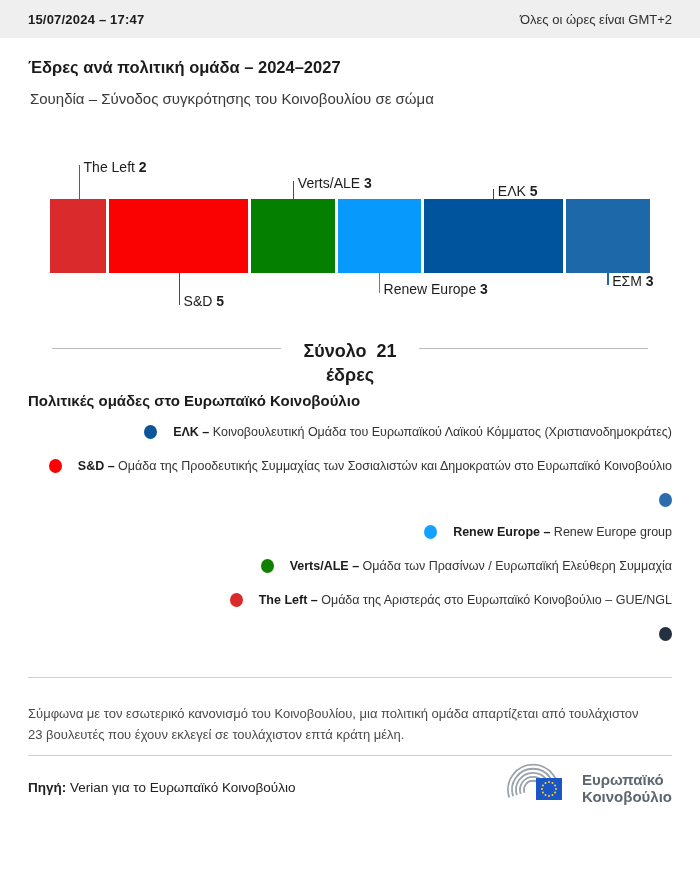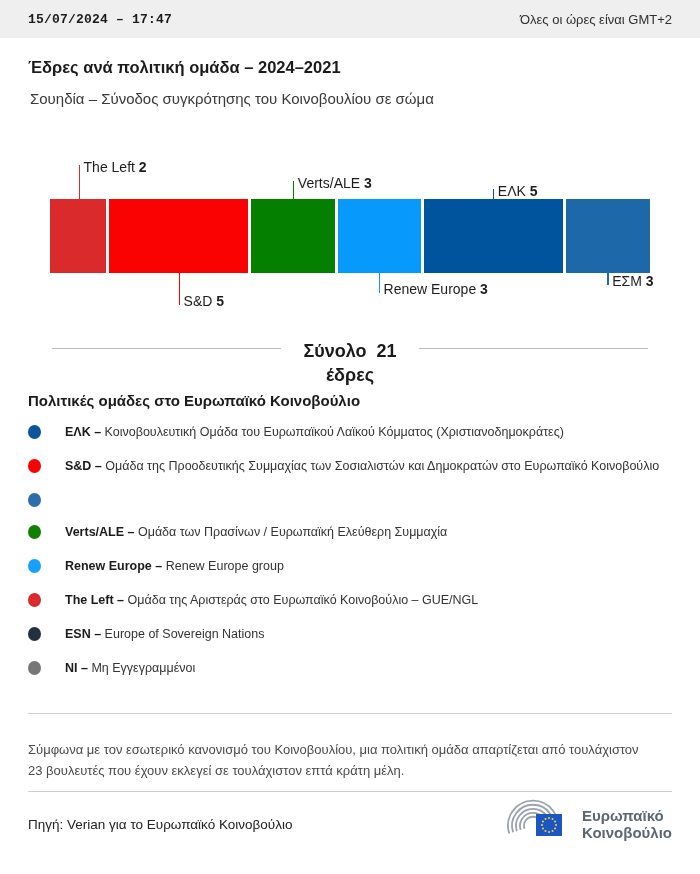--- a/index.html
+++ b/index.html
@@ -4,58 +4,58 @@
 <style>
   html,body{margin:0;padding:0;}
   body{
     width:700px;height:874px;background:#ffffff;overflow:hidden;position:relative;
     font-family:"Liberation Sans", sans-serif;color:#1d1d1d;
   }
   .topbar{
     height:38px;background:#efefef;display:flex;justify-content:space-between;
     align-items:center;padding:0 28px;box-sizing:border-box;font-size:13px;
   }
-  .topbar .dt{font-weight:700;color:#1b1b1b;letter-spacing:.2px;font-family:Liberation Mono, monospace;}
+  .topbar .dt{font-weight:700;color:#1b1b1b;letter-spacing:.2px;}
   .topbar .tz{color:#2e2e2e;}
   .title{margin:20px 28px 0;font-size:16.5px;font-weight:700;color:#1b1b1b;}
   .subtitle{margin:13px 30px 0;font-size:15px;font-weight:400;color:#3a3a3a;}
   .chart-area{position:relative;margin:32px 50px 0;height:180px;}
   .seat-bar{position:absolute;left:0;right:0;top:60px;height:74px;display:flex;column-gap:3px;}
   .seg{height:100%;}
   .leader{position:absolute;width:1.5px;}
   .bar-label{position:absolute;font-size:14px;color:#1d1d1d;white-space:nowrap;}
   .bar-label b{font-weight:700;}
   .total-row{display:flex;margin:20px 52px 0;column-gap:22px;align-items:flex-start;}
   .total-rule{flex:1;height:1px;background:#bcbcbc;margin-top:9px;}
   .total-text{font-size:18px;font-weight:700;text-align:center;line-height:1.35;color:#1b1b1b;}
   .total-text div{white-space:pre;}
   .legend-heading{margin:4px 28px 0;font-size:15px;font-weight:700;color:#1b1b1b;}
   .legend-list{margin:14px 28px 0;}
-  .legend-row{display:flex;column-gap:24px;margin-bottom:16px;align-items:flex-start;}
+  .legend-row{display:flex;column-gap:16px;margin-bottom:16px;align-items:flex-start;justify-content:flex-end;}
   .legend-dot{width:13px;height:14px;border-radius:50%;flex:none;margin-top:2px;}
   .legend-text{font-size:12.5px;line-height:1.45;color:#333;max-width:614px;}
   .legend-text b{color:#1b1b1b;}
   .rule{border:0;border-top:1px solid #cfcfcf;margin:36px 28px 0;}
   .rule2{border:0;border-top:1px solid #cfcfcf;margin:9px 28px 0;}
   .footnote{margin:26px 28px 0;font-size:13px;line-height:1.6;color:#4a4a4a;max-width:625px;}
   .source-row{display:flex;justify-content:space-between;align-items:center;margin:4px 28px 0;}
   .source-text{font-size:13.5px;color:#222;}
-  .source-text b{font-weight:400;}
+  .source-text b{font-weight:700;}
   .ep-logo{display:flex;align-items:center;column-gap:8px;}
   .logo-text{font-size:15px;font-weight:700;color:#5d6770;line-height:1.15;}
 </style>
 </head>
 <body>
 
 <div class="topbar">
   <span class="dt">15/07/2024 – 17:47</span>
   <span class="tz">Όλες οι ώρες είναι GMT+2</span>
 </div>
 
-<div class="title">Έδρες ανά πολιτική ομάδα – 2024–2021</div>
+<div class="title">Έδρες ανά πολιτική ομάδα – 2024–2027</div>
 <div class="subtitle">Σουηδία – Σύνοδος συγκρότησης του Κοινοβουλίου σε σώμα</div>
 
 <div class="chart-area">
   <div class="seat-bar" id="seat-bar">
       <div class="seg" style="flex-grow: 2; background: rgb(219, 42, 43);"></div>
       <div class="seg" style="flex-grow: 5; background: rgb(250, 2, 2);"></div>
       <div class="seg" style="flex-grow: 3; background: rgb(4, 127, 0);"></div>
       <div class="seg" style="flex-grow: 3; background: rgb(8, 153, 252);"></div>
       <div class="seg" style="flex-grow: 5; background: rgb(0, 84, 157);"></div>
       <div class="seg" style="flex-grow: 3; background: rgb(29, 104, 169);"></div>
@@ -92,38 +92,33 @@
       <div class="legend-text"><b>ΕΛΚ –</b> Κοινοβουλευτική Ομάδα του Ευρωπαϊκού Λαϊκού Κόμματος (Χριστιανοδημοκράτες)</div>
     </div>
     <div class="legend-row">
       <span class="legend-dot" style="background: rgb(248, 2, 2);"></span>
       <div class="legend-text"><b>S&amp;D –</b> Ομάδα της Προοδευτικής Συμμαχίας των Σοσιαλιστών και Δημοκρατών στο Ευρωπαϊκό Κοινοβούλιο</div>
     </div>
     <div class="legend-row">
       <span class="legend-dot" style="background: rgb(45, 108, 173);"></span>
     </div>
     <div class="legend-row">
+      <span class="legend-dot" style="background: rgb(21, 161, 255);"></span>
+      <div class="legend-text"><b>Renew Europe –</b> Renew Europe group</div>
+    </div>
+    <div class="legend-row">
       <span class="legend-dot" style="background: rgb(16, 128, 2);"></span>
       <div class="legend-text"><b>Verts/ALE –</b> Ομάδα των Πρασίνων / Ευρωπαϊκή Ελεύθερη Συμμαχία</div>
-    </div>
-    <div class="legend-row">
-      <span class="legend-dot" style="background: rgb(21, 161, 255);"></span>
-      <div class="legend-text"><b>Renew Europe –</b> Renew Europe group</div>
     </div>
     <div class="legend-row">
       <span class="legend-dot" style="background: rgb(219, 42, 43);"></span>
       <div class="legend-text"><b>The Left –</b> Ομάδα της Αριστεράς στο Ευρωπαϊκό Κοινοβούλιο – GUE/NGL</div>
     </div>
     <div class="legend-row">
       <span class="legend-dot" style="background: rgb(35, 48, 63);"></span>
-      <div class="legend-text"><b>ESN –</b> Europe of Sovereign Nations</div>
-    </div>
-    <div class="legend-row">
-      <span class="legend-dot" style="background: rgb(119, 119, 119);"></span>
-      <div class="legend-text"><b>NI –</b> Μη Εγγεγραμμένοι</div>
     </div>
   </div>
 
 <hr class="rule">
 <div class="footnote">Σύμφωνα με τον εσωτερικό κανονισμό του Κοινοβουλίου, μια πολιτική ομάδα απαρτίζεται από τουλάχιστον 23 βουλευτές που έχουν εκλεγεί σε τουλάχιστον επτά κράτη μέλη.</div>
 <hr class="rule2">
 
 <div class="source-row">
   <div class="source-text">
     <b>Πηγή:</b>

